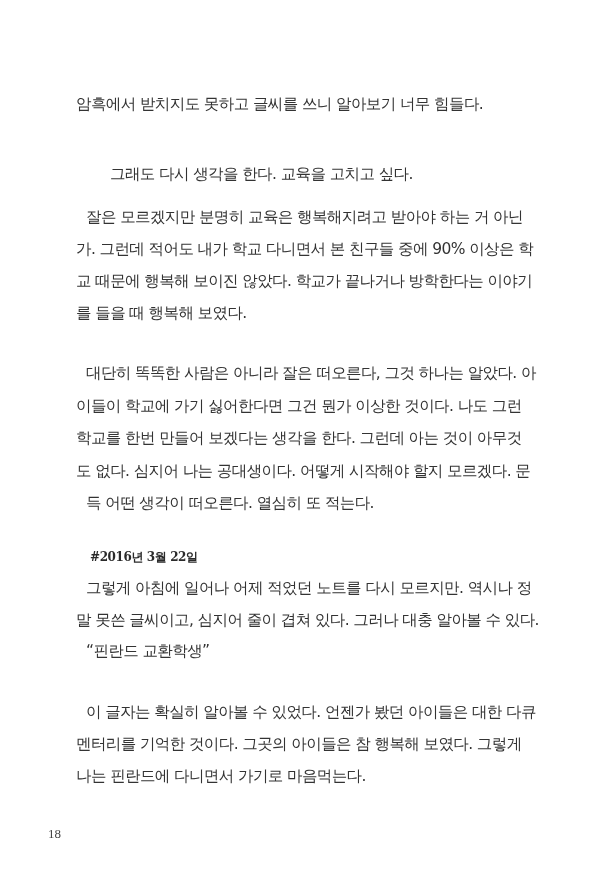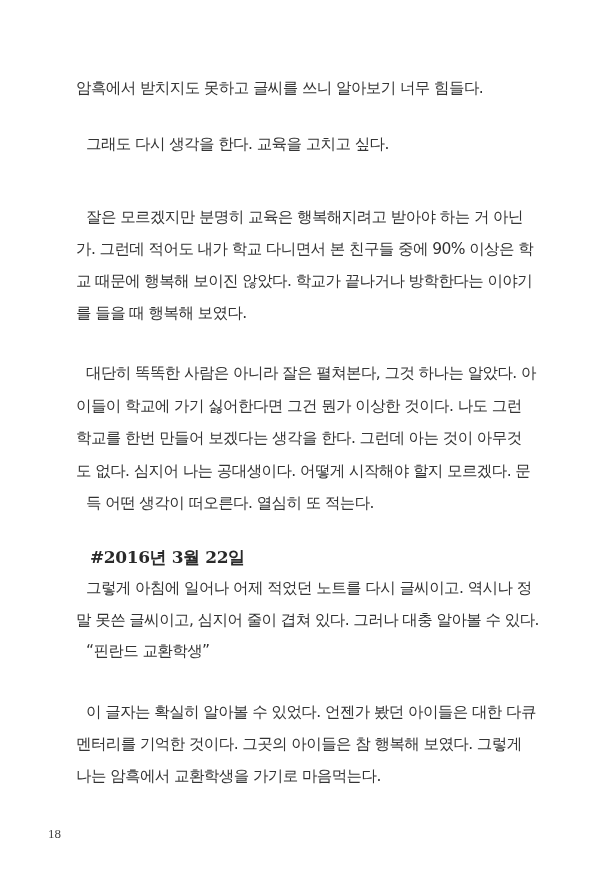--- a/index.html
+++ b/index.html
@@ -33,21 +33,21 @@
       letter-spacing: -0.6px;
       line-height: 20px;
       font-family: "DejaVu Sans", "Liberation Sans", sans-serif;
       color: #333333;
     }
     .line.indent { left: 10px; }
     .heading {
       position: absolute;
       left: 14px;
       white-space: nowrap;
-      font-size: 17px;
+      font-size: 12px;
       font-weight: bold;
       letter-spacing: -0.4px;
       line-height: 20px;
       font-family: "DejaVu Serif", "Liberation Serif", serif;
       color: #2a2a2a;
     }
     .page-number {
       position: absolute;
       left: 48px;
       top: 826px;
@@ -56,40 +56,40 @@
       color: #444444;
       text-align: center;
     }
   </style>
 </head>
 <body>
 
 <div class="page">
   <div class="text-block" style="top:0;">
 
-    <div class="line" style="top:78px;text-align:center;">암흑에서 받치지도 못하고 글씨를 쓰니 알아보기 너무 힘들다.</div>
+    <div class="line" style="top:94px;text-align:center;">암흑에서 받치지도 못하고 글씨를 쓰니 알아보기 너무 힘들다.</div>
 
-    <div class="line indent" style="top:134px;">그래도 다시 생각을 한다. 교육을 고치고 싶다.</div>
+    <div class="line indent" style="top:164px;margin-left:24px;">그래도 다시 생각을 한다. 교육을 고치고 싶다.</div>
 
     <div class="line indent" style="top:207px;text-align:center;">잘은 모르겠지만 분명히 교육은 행복해지려고 받아야 하는 거 아닌</div>
     <div class="line" style="top:239px;">가. 그런데 적어도 내가 학교 다니면서 본 친구들 중에 90% 이상은 학</div>
     <div class="line" style="top:271px;">교 때문에 행복해 보이진 않았다. 학교가 끝나거나 방학한다는 이야기</div>
     <div class="line" style="top:303px;">를 들을 때 행복해 보였다.</div>
 
-    <div class="line indent" style="top:363px;">대단히 똑똑한 사람은 아니라 잘은 펼쳐본다, 그것 하나는 알았다. 아</div>
+    <div class="line indent" style="top:363px;">대단히 똑똑한 사람은 아니라 잘은 떠오른다, 그것 하나는 알았다. 아</div>
     <div class="line" style="top:396px;">이들이 학교에 가기 싫어한다면 그건 뭔가 이상한 것이다. 나도 그런</div>
     <div class="line" style="top:428px;">학교를 한번 만들어 보겠다는 생각을 한다. 그런데 아는 것이 아무것</div>
     <div class="line" style="top:461px;">도 없다. 심지어 나는 공대생이다. 어떻게 시작해야 할지 모르겠다. 문</div>
     <div class="line" style="top:493px;margin-left:10px;">득 어떤 생각이 떠오른다. 열심히 또 적는다.</div>
 
     <div class="heading" style="top:547px;">#2016년 3월 22일</div>
 
-    <div class="line indent" style="top:578px;">그렇게 아침에 일어나 어제 적었던 노트를 다시 글씨이고. 역시나 정</div>
+    <div class="line indent" style="top:578px;">그렇게 아침에 일어나 어제 적었던 노트를 다시 모르지만. 역시나 정</div>
     <div class="line" style="top:610px;">말 못쓴 글씨이고, 심지어 줄이 겹쳐 있다. 그러나 대충 알아볼 수 있다.</div>
     <div class="line indent" style="top:641px;">“핀란드 교환학생”</div>
 
     <div class="line indent" style="top:702px;">이 글자는 확실히 알아볼 수 있었다. 언젠가 봤던 아이들은 대한 다큐</div>
     <div class="line" style="top:734px;">멘터리를 기억한 것이다. 그곳의 아이들은 참 행복해 보였다. 그렇게</div>
-    <div class="line" style="top:766px;">나는 암흑에서 교환학생을 가기로 마음먹는다.</div>
+    <div class="line" style="top:766px;">나는 핀란드에 다니면서 가기로 마음먹는다.</div>
   </div>
 
   <div class="page-number">18</div>
 </div>
 
 </body></html>

